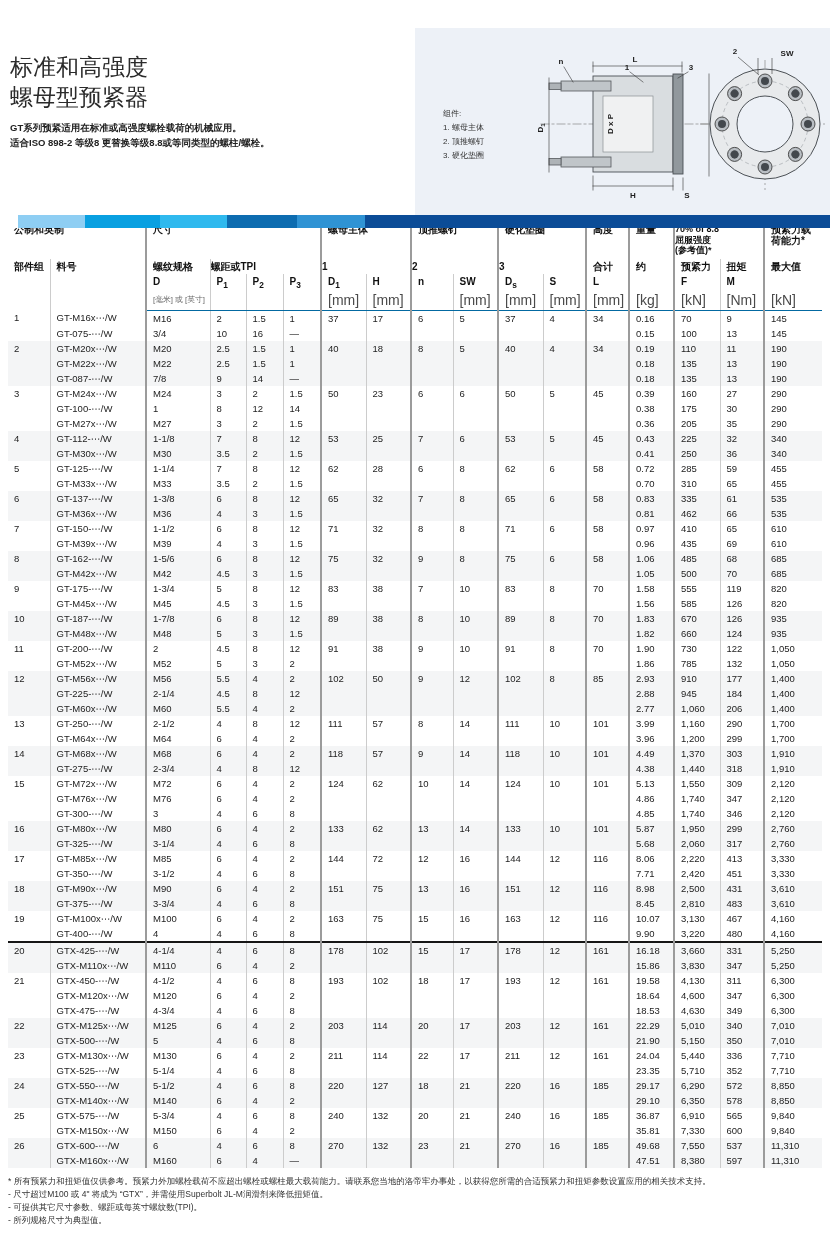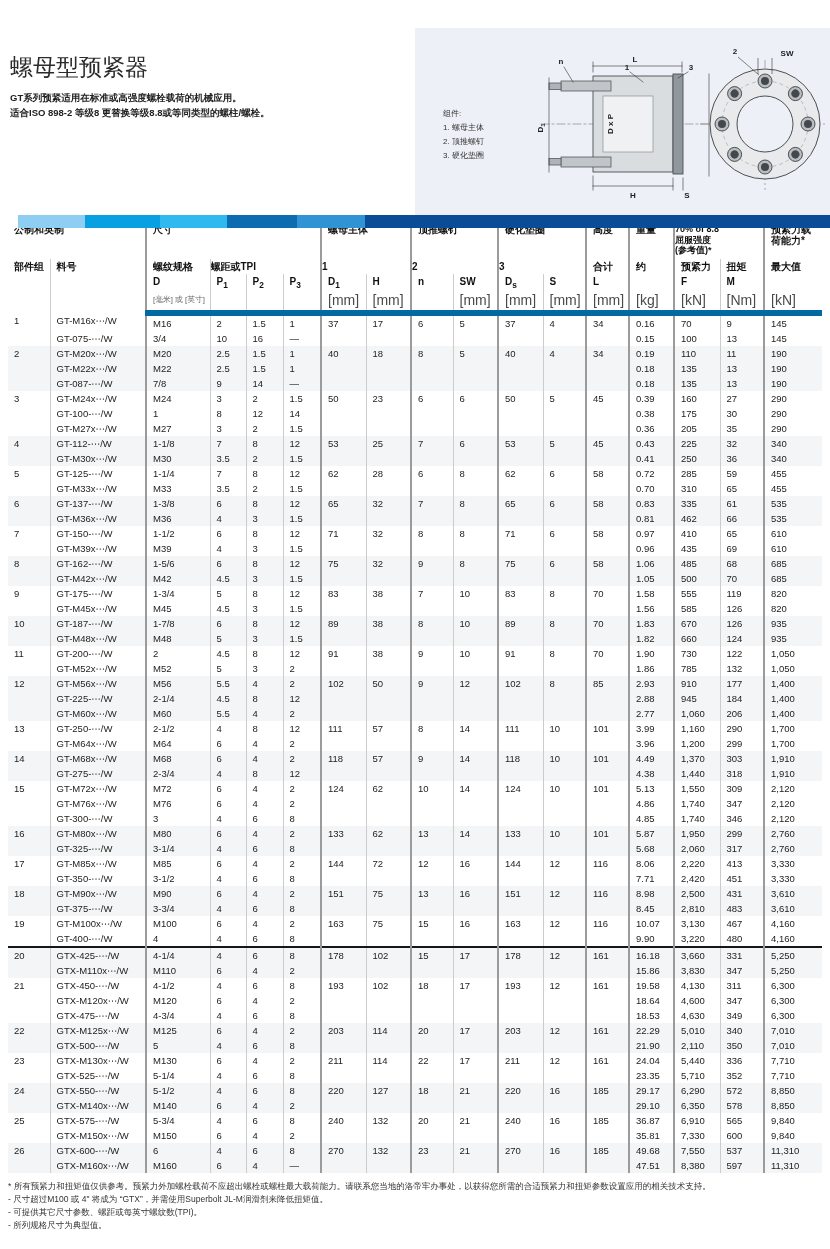--- a/index.html
+++ b/index.html
@@ -13,21 +13,21 @@
   .gt-desc{margin-top:8px;font-size:9.5px;line-height:15px;font-weight:700;color:#222;}
   .drawwrap{position:absolute;right:0;top:28px;width:415px;height:187px;background:#edf1f7;}
   
   .gradbar{position:absolute;top:215px;left:0;width:830px;height:13px;display:flex;}
   .gradbar div{height:13px;}
   
   table.spec{border-collapse:collapse;table-layout:fixed;width:814px;margin:4px 8px 0 8px;}
   table.spec th,table.spec td{text-align:left;vertical-align:top;overflow:hidden;white-space:nowrap;}
   thead th{font-size:10px;font-weight:700;padding:2px 1px 1px 6px;line-height:12px;color:#111;}
   thead tr.rowA th{padding-top:5px;padding-bottom:3px;}
-  thead tr.rowD th{border-bottom:6px solid #0369a1;padding-bottom:4px;}
+  thead tr.rowD th{border-bottom:1px solid #0369a1;padding-bottom:4px;}
   th.ctr{text-align:center;padding-left:0;}
   th.yield{font-size:9px;line-height:10.5px;}
   th.cap2{font-size:10px;line-height:11px;}
   th.u, td.u{font-weight:400;font-size:14px;color:#4a4a4a;}
   th.dunits{font-weight:400;font-size:7.8px;color:#666;}
   th.vmid{vertical-align:middle;}
   tbody td{font-size:9.5px;line-height:13px;padding:1px 1px 1px 6px;color:#222;}
   td.mid{vertical-align:middle;}
   .bl-major{border-left:2px solid #9b9b9b;}
   .bl-minor{border-left:1px solid #ccc;}
@@ -41,20 +41,21 @@
   .leg{font-size:8px;fill:#333;}
 </style>
 </head>
 <body>
 
 <div class="page">
 
   <div class="tophdr">
     <div class="titleblock">
       <div class="gt-sub">
+        <div>标准和高强度</div>
         <div>螺母型预紧器</div>
       </div>
       <div class="gt-desc">
         <div>GT系列预紧适用在标准或高强度螺栓载荷的机械应用。</div>
         <div>适合ISO 898-2 等级8 更替换等级8.8或等同类型的螺柱/螺栓。</div>
       </div>
     </div>
 
     <div class="drawwrap">
       <svg width="415" height="187" viewBox="0 0 415 187">
@@ -957,21 +958,21 @@
           <td class="bl-minor">340</td>
           <td class="bl-major">7,010</td>
         </tr>
         <tr class="shade">
           <td class="bl-minor">GTX-500-⋯/W</td>
           <td class="bl-major">5</td>
           <td class="bl-minor">4</td>
           <td class="bl-minor">6</td>
           <td class="bl-minor">8</td>
           <td class="bl-major">21.90</td>
-          <td class="bl-major">2,110</td>
+          <td class="bl-major">5,150</td>
           <td class="bl-minor">350</td>
           <td class="bl-major">7,010</td>
         </tr>
         <tr class="">
           <td class="mid" rowspan="2">23</td>
           <td class="bl-minor">GTX-M130x⋯/W</td>
           <td class="bl-major">M130</td>
           <td class="bl-minor">6</td>
           <td class="bl-minor">4</td>
           <td class="bl-minor">2</td>

